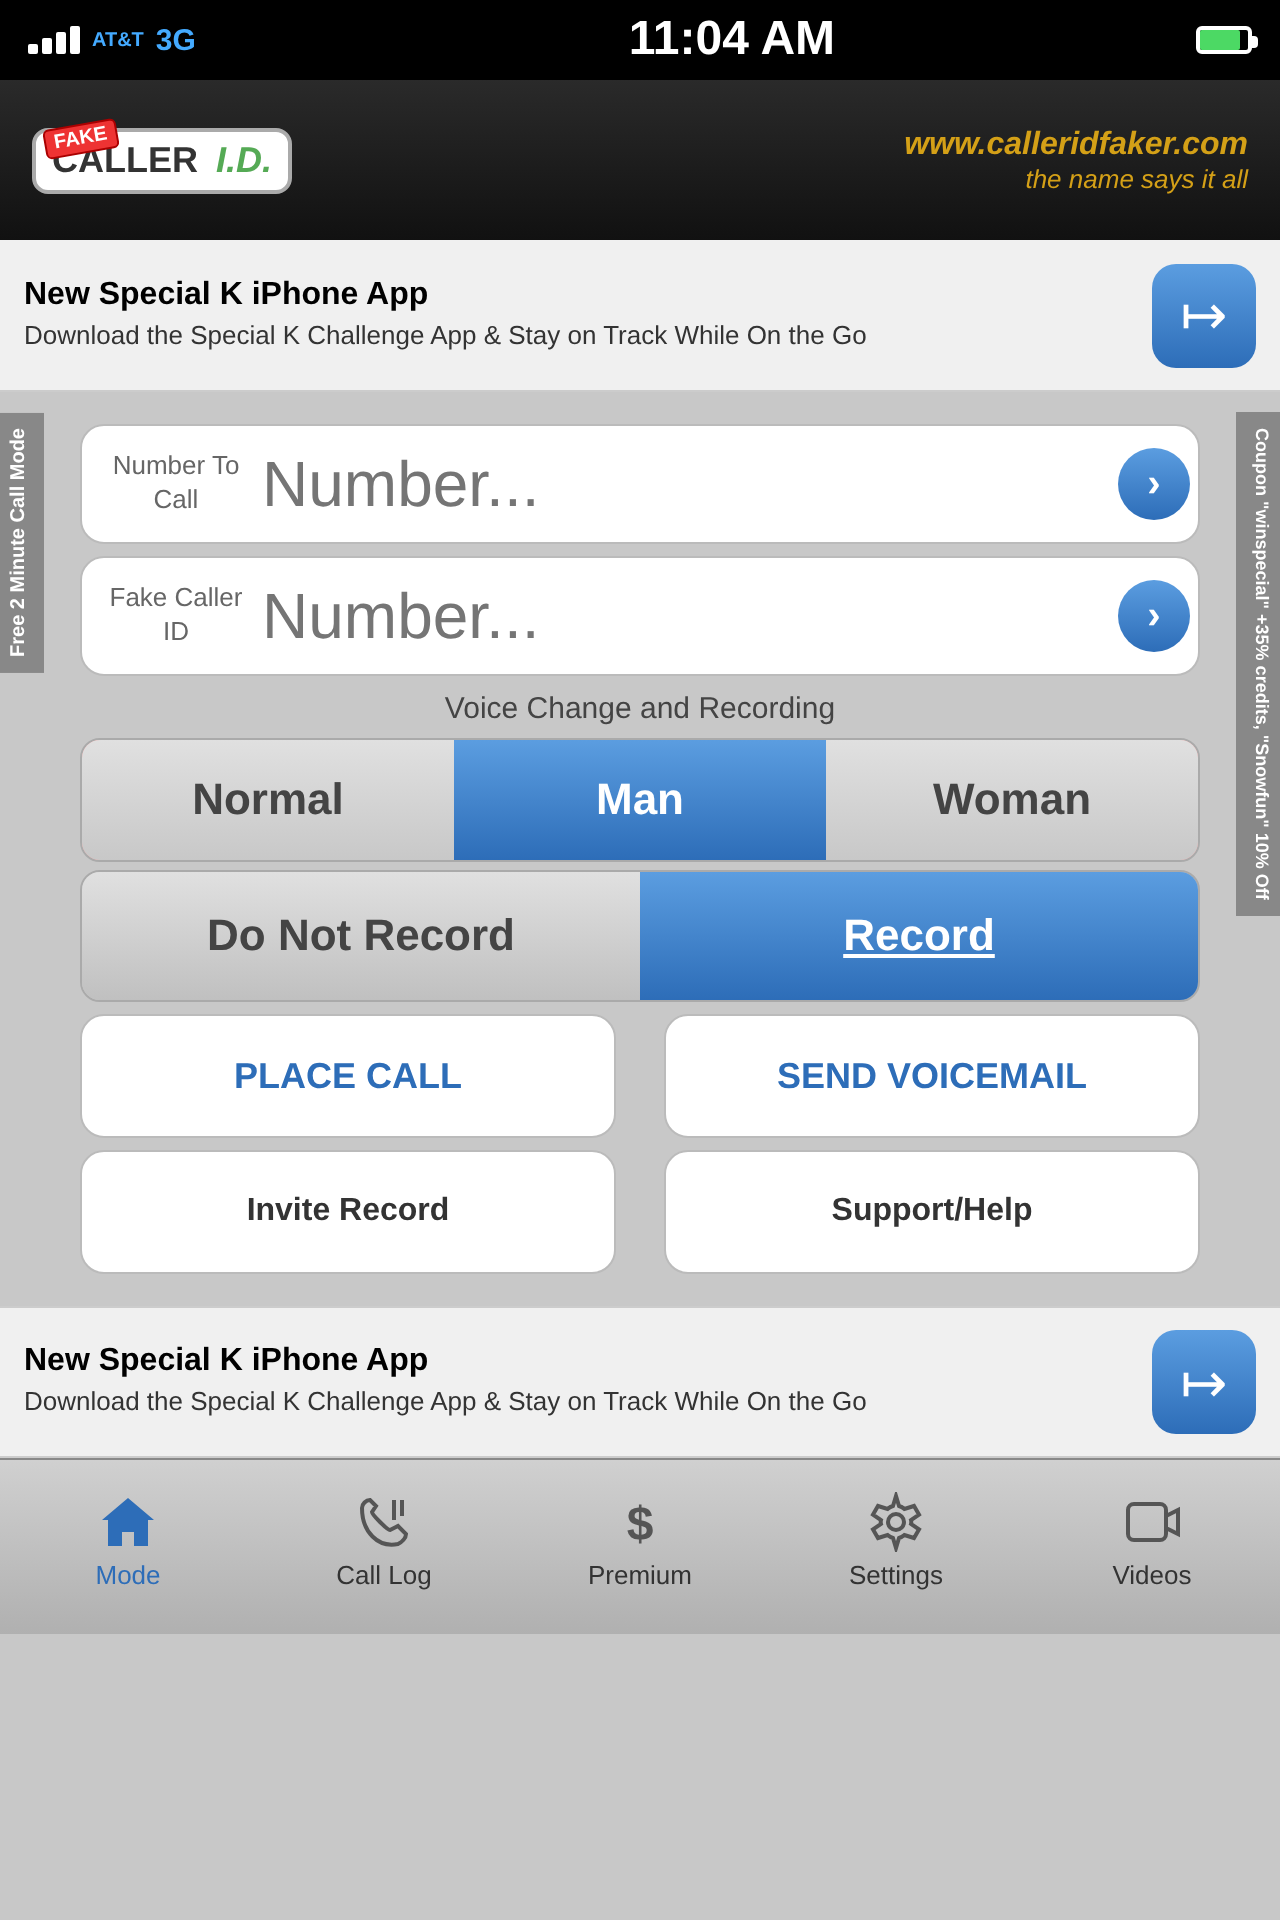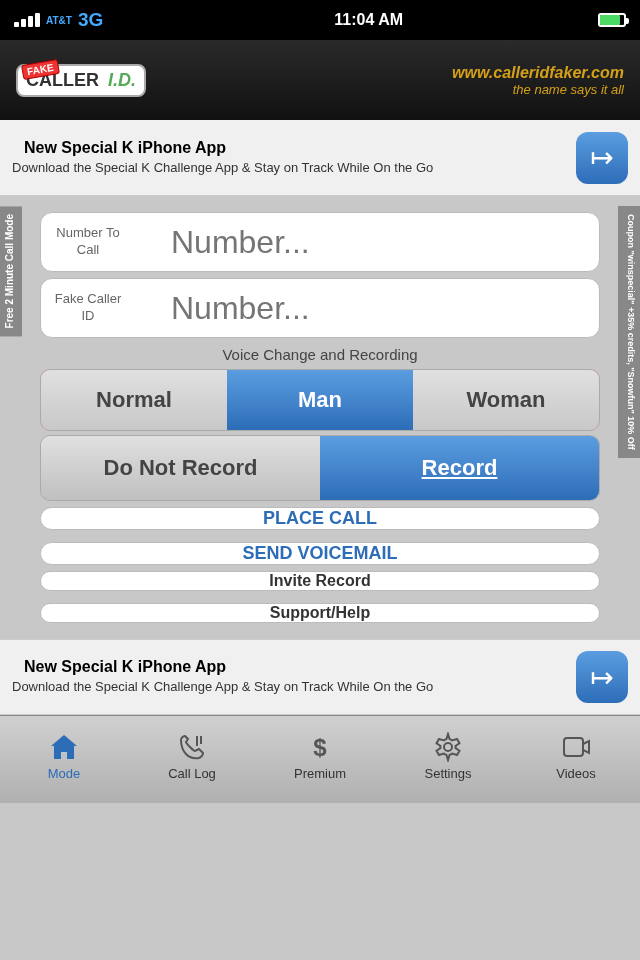--- a/index.html
+++ b/index.html
@@ -22,21 +22,21 @@
       justify-content: space-between;
       padding: 0 14px;
       color: #fff;
       font-size: 16px;
       font-weight: 600;
     }
     .status-left { display: flex; align-items: center; gap: 6px; }
     .status-signal { display: flex; gap: 2px; align-items: flex-end; }
     .signal-bar { width: 5px; background: #fff; border-radius: 1px; }
     .status-carrier { color: #4af; font-size: 10px; font-weight: 700; }
-    .status-3g { color: #4af; font-size: 19px; font-weight: 700; }
+    .status-3g { color: #4af; font-size: 15px; font-weight: 700; }
     .status-right { display: flex; align-items: center; gap: 6px; }
     .battery {
       width: 28px; height: 14px;
       border: 2px solid #fff; border-radius: 3px;
       position: relative; display: inline-block;
     }
     .battery::after {
       content: '';
       position: absolute;
       right: -5px; top: 3px;
@@ -116,21 +116,20 @@
       align-items: center;
       padding: 8px 12px;
       gap: 10px;
     }
     .ad-text-container { flex: 1; }
     .ad-title {
       font-size: 16px;
       font-weight: 700;
       color: #000;
       margin-bottom: 3px;
-      margin-left: 12px;
     }
     .ad-desc {
       font-size: 13px;
       color: #333;
       line-height: 1.3;
     }
     .ad-share-btn {
       width: 52px; height: 52px;
       background: linear-gradient(180deg, #5b9de0 0%, #2d6db8 100%);
       border-radius: 12px;
@@ -190,21 +189,20 @@
     
     .input-group {
       background: #fff;
       border-radius: 12px;
       border: 1px solid #bbb;
       margin: 6px 24px 6px 24px;
       display: flex;
       align-items: center;
       padding: 8px 12px;
       height: 60px;
-      gap: 40px;
     }
     .input-label {
       font-size: 13px;
       color: #666;
       min-width: 70px;
       text-align: center;
       line-height: 1.3;
     }
     .input-field {
       flex: 1;
@@ -289,23 +287,22 @@
     }
     .record-btn.active {
       background: linear-gradient(180deg, #5b9de0 0%, #2d6db8 100%);
       color: #fff;
       text-decoration: underline;
     }
 
     
     .action-row {
       display: flex;
-      gap: 12px;
+      gap: 24px;
       margin: 6px 24px;
-      flex-direction: column;
     }
     .action-btn {
       flex: 1;
       height: 62px;
       background: #fff;
       border-radius: 12px;
       border: 1px solid #bbb;
       display: flex;
       align-items: center;
       justify-content: center;
@@ -365,21 +362,21 @@
   <div class="status-left">
     <div class="status-signal">
       <div class="signal-bar" style="height:5px;"></div>
       <div class="signal-bar" style="height:8px;"></div>
       <div class="signal-bar" style="height:11px;"></div>
       <div class="signal-bar" style="height:14px;"></div>
     </div>
     <span class="status-carrier">AT&amp;T</span>
     <span class="status-3g">3G</span>
   </div>
-  <div style="font-size:16px;font-weight:600;margin-left:36px;">11:04 AM</div>
+  <div style="font-size:24px;font-weight:600;margin-left:36px;">11:04 AM</div>
   <div class="status-right">
     <div class="battery">
       <div class="battery-fill"></div>
     </div>
   </div>
 </div>
 
 <div id="header">
   <div class="logo-container">
     <div class="logo-box">

